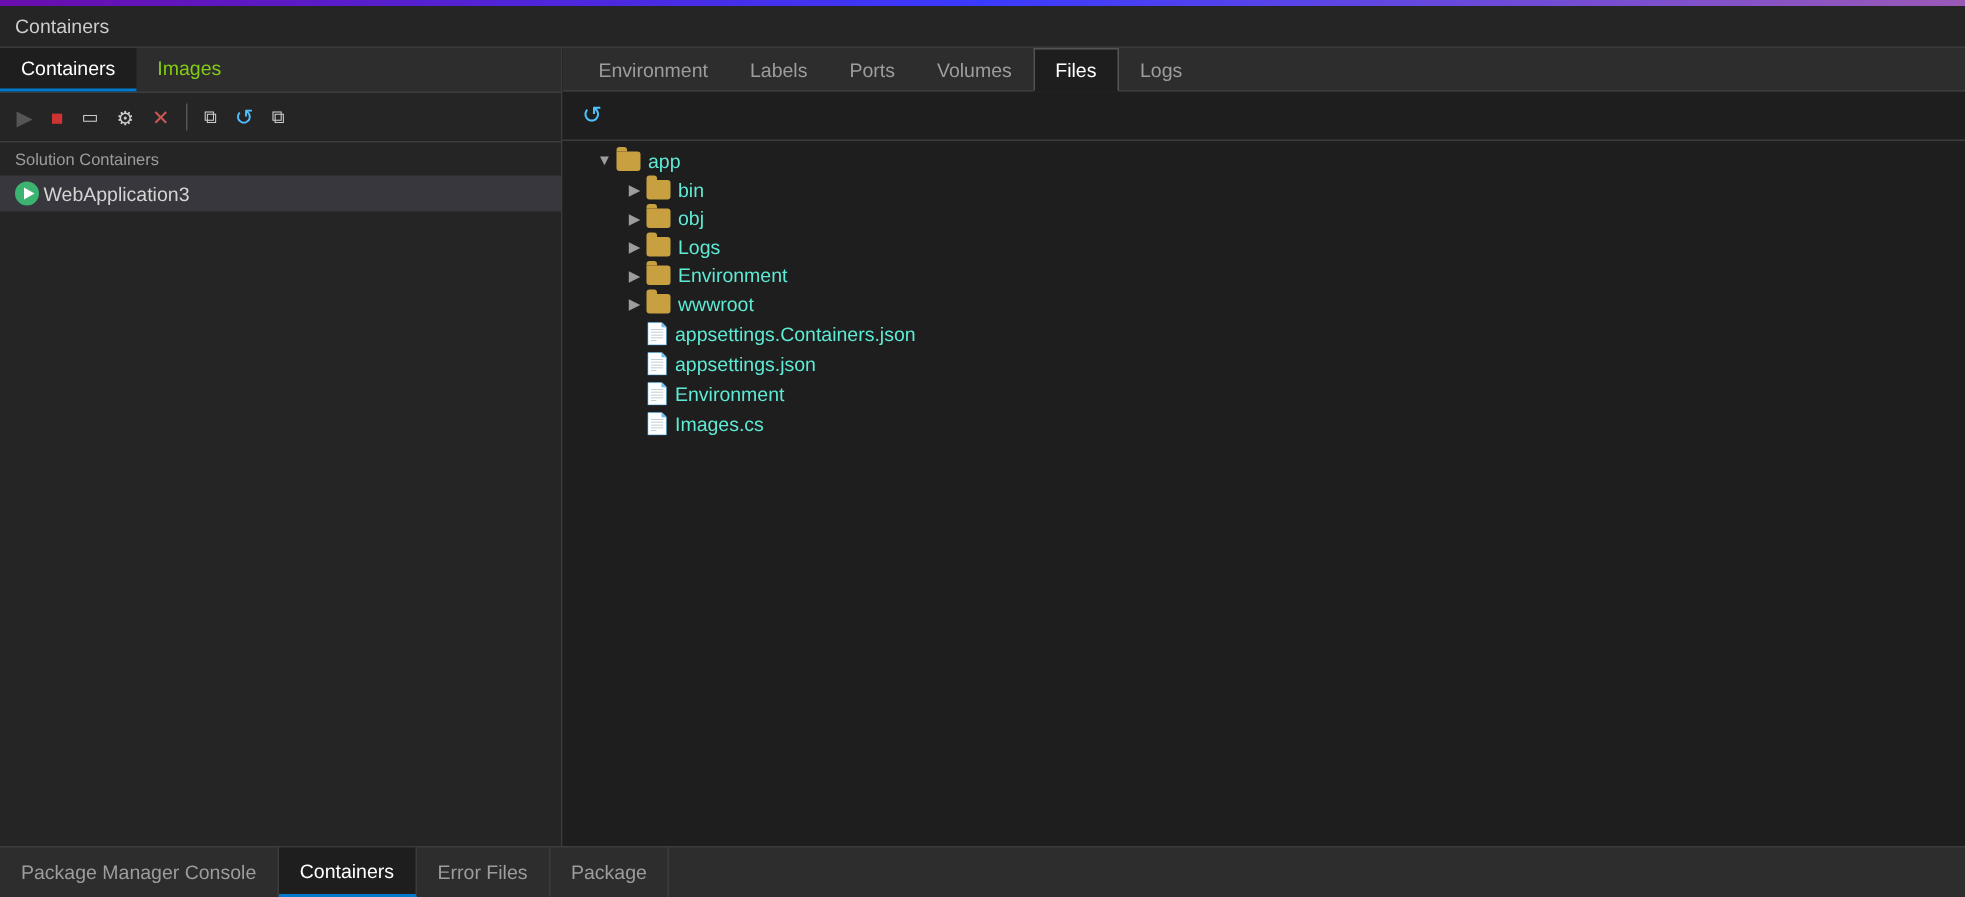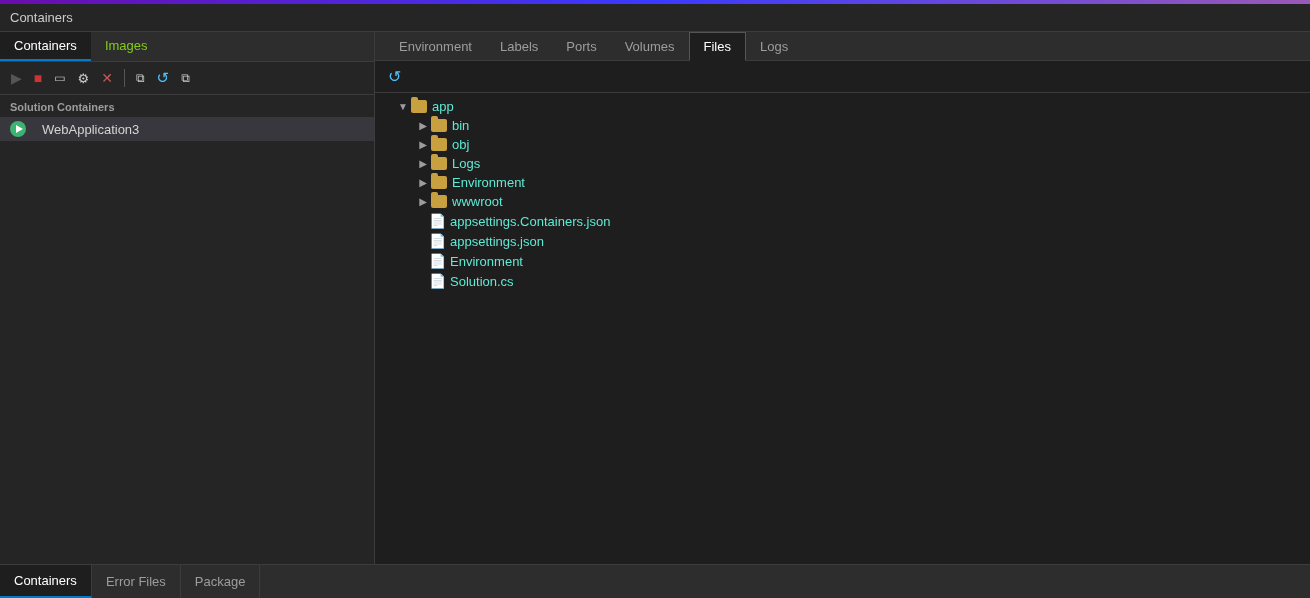--- a/index.html
+++ b/index.html
@@ -87,28 +87,28 @@
     .toolbar-separator {
       width: 1px;
       height: 18px;
       background: #555;
       margin: 0 4px;
     }
     .section-label {
       padding: 6px 10px 4px 10px;
       font-size: 11px;
       color: #9d9d9d;
-      font-weight: 700;
+      font-weight: 400;
       text-transform: none;
     }
     .container-item {
       display: flex;
       align-items: center;
       padding: 4px 10px;
-      gap: 16px;
+      gap: 3px;
       cursor: pointer;
       background: #37373d;
     }
     .run-icon {
       width: 16px;
       height: 16px;
       background: #3cb371;
       border-radius: 50%;
       display: flex;
       align-items: center;
@@ -377,24 +377,25 @@
         <span class="tree-arrow" style="color:transparent">▶</span>
         <span class="file-icon">📄</span>
         <span class="tree-label">Environment</span>
       </div>
 
       <div class="tree-item">
         <span class="tree-indent"></span>
         <span class="tree-indent"></span>
         <span class="tree-arrow" style="color:transparent">▶</span>
         <span class="file-icon">📄</span>
-        <span class="tree-label">Solution.cs</span>
+        <span class="tree-label">Images.cs</span>
       </div>
 
     </div>
   </div>
 </div>
 
 <div class="bottom-tabs">
+  <button class="bottom-tab">Package Manager Console</button>
   <button class="bottom-tab active">Containers</button>
   <button class="bottom-tab">Error Files</button>
   <button class="bottom-tab">Package</button>
 </div>
 
 </body></html>

